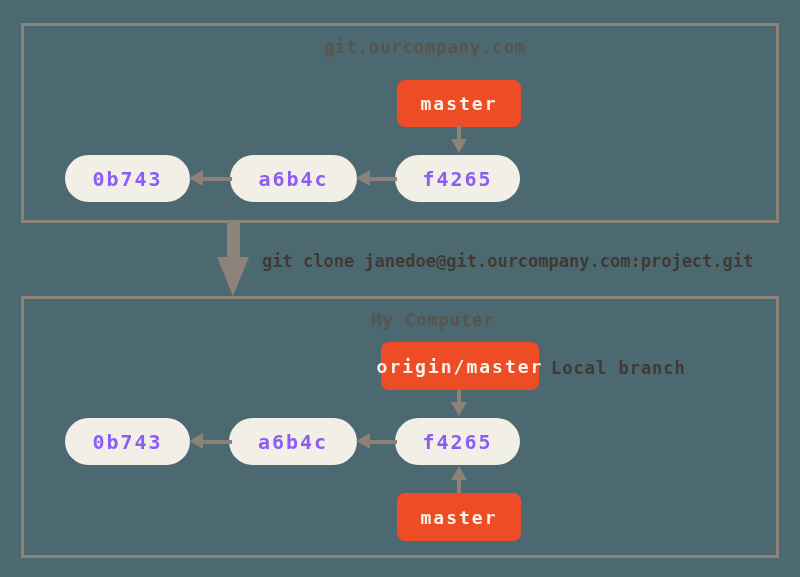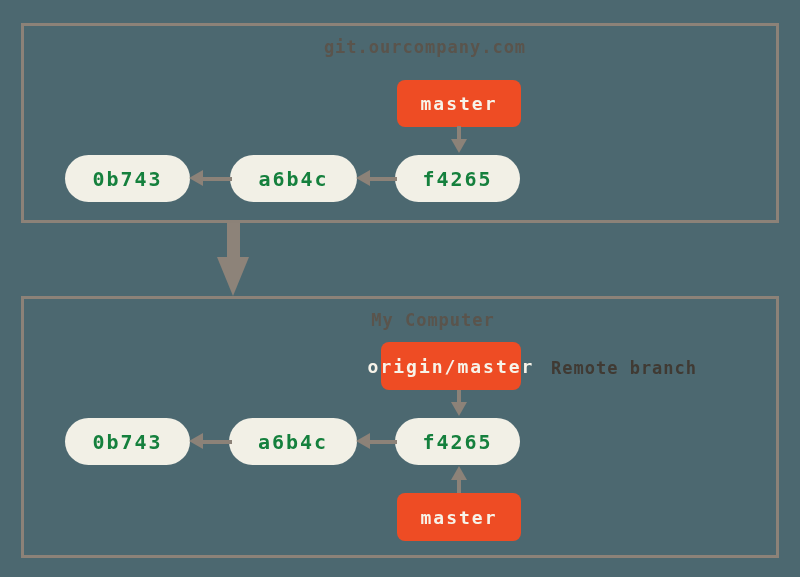--- a/index.html
+++ b/index.html
@@ -25,21 +25,21 @@
     font-weight:bold;
     letter-spacing:1px;
     padding-left:25px;
   }
   .commit-pill{
     position:absolute;
     height:47px;
     background:#f2f0e6;
     border-radius:24px;
     display:flex;align-items:center;justify-content:center;
-    color:#15803d;
+    color:#8b5cf6;
     font-size:20px;
     font-weight:bold;
     letter-spacing:2px;
   }
   .branch-box{
     position:absolute;
     background:#ee4c24;
     display:flex;align-items:center;justify-content:center;
     color:#f7f3e9;
     font-size:18px;
@@ -95,29 +95,30 @@
   </div>
 
   <div class="tri tri-left" style="left:189px;top:170px;"></div>
   <div class="shaft" style="left:201px;top:177px;width:31px;height:4px;"></div>
   <div class="tri tri-left" style="left:356px;top:170px;"></div>
   <div class="shaft" style="left:368px;top:177px;width:29px;height:4px;"></div>
 
   <div class="shaft" style="left:227px;top:223px;width:13px;height:36px;background:#8d8379;"></div>
   <div class="tri tri-big-down" style="left:217px;top:257px;"></div>
 
+  <div class="cmd-label" style="left:262px;top:251px;">git clone janedoe@git.ourcompany.com:project.git</div>
 
   <div class="outline-box" style="left:21px;top:296px;width:758px;height:262px;"></div>
 
   <div class="box-title" style="top:310px;margin-left:8px;">My Computer</div>
 
-  <div class="branch-box" style="left:381px;top:342px;width:140px;height:48px;">
+  <div class="branch-box" style="left:381px;top:342px;width:158px;height:48px;">
     <span>origin/master</span>
   </div>
-  <div class="side-label" style="left:551px;top:358px;">Remote branch</div>
+  <div class="side-label" style="left:551px;top:358px;">Local branch</div>
 
   <div class="shaft" style="left:457px;top:390px;width:4px;height:14px;"></div>
   <div class="tri tri-down" style="left:451px;top:402px;"></div>
 
   <div class="commit-pill" style="left:65px;top:418px;width:125px;">
     <span>0b743</span>
   </div>
   <div class="commit-pill" style="left:229px;top:418px;width:128px;">
     <span>a6b4c</span>
   </div>

